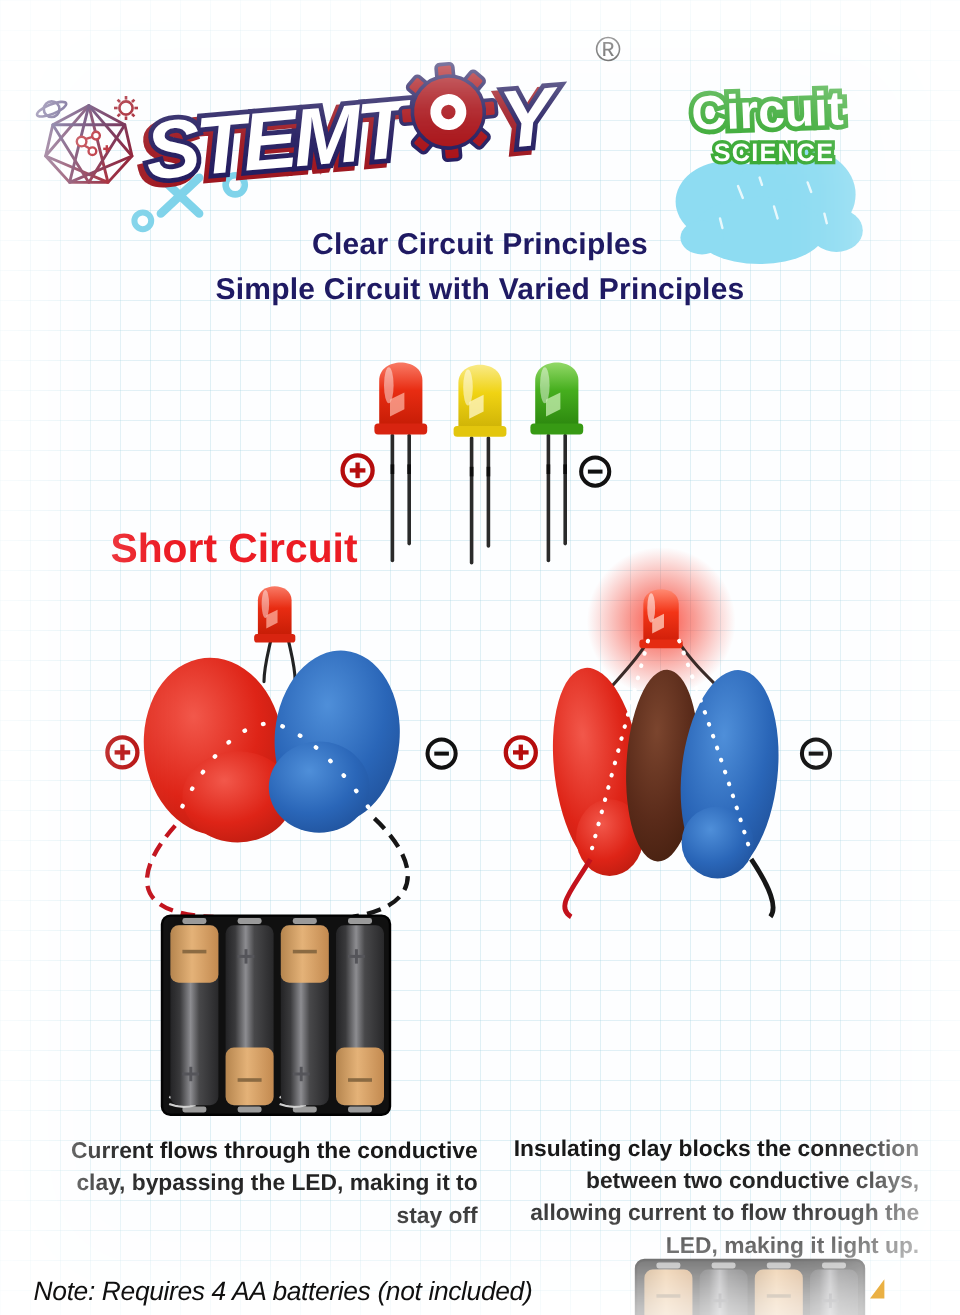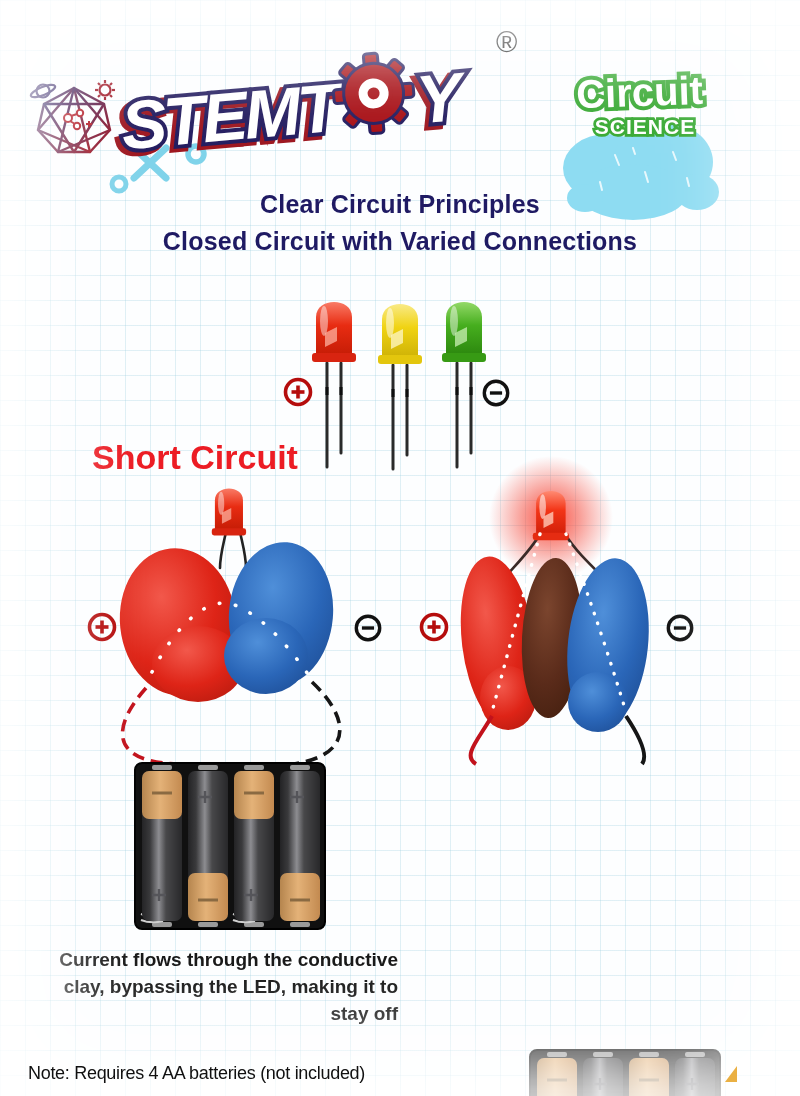--- a/index.html
+++ b/index.html
@@ -11,21 +11,21 @@
       linear-gradient(rgba(160,210,225,.32) 1px, transparent 1px),
       linear-gradient(90deg, rgba(160,210,225,.32) 1px, transparent 1px);
     background-size:25px 25px;
   }
   .vignette{position:absolute;inset:0;pointer-events:none;z-index:5;
     box-shadow:inset 0 0 90px 45px rgba(255,255,255,.92);}
   .abs{position:absolute;}
   .title-line{width:800px;text-align:center;font-weight:bold;font-size:25px;color:#1f1a63;letter-spacing:.2px;z-index:2;}
   .section-label{width:240px;text-align:center;font-weight:bold;font-size:34px;color:#ec1c24;z-index:2;}
   .caption{font-weight:bold;font-size:19px;line-height:1.42;color:#161616;text-align:right;z-index:2;}
-  .note{font-size:18px;color:#101010;letter-spacing:-.3px;z-index:6;}
+  .note{font-size:22px;color:#101010;letter-spacing:-.3px;z-index:6;font-style:italic;}
   .reg{font-size:29px;color:#161616;z-index:3;font-weight:400;}
   .corner-triangle{width:0;height:0;border-left:12px solid transparent;border-bottom:16px solid #eab043;z-index:6;}
   svg{display:block;overflow:visible;}
 </style>
 </head>
 <body>
 
 <div id="page">
 
   <svg width="0" height="0" aria-hidden="true">
@@ -175,21 +175,21 @@
       <line x1="128" y1="92" x2="131" y2="100"></line>
         <line x1="55" y1="122" x2="57" y2="130"></line>
       <line x1="142" y1="118" x2="144" y2="126"></line>
         <line x1="88" y1="88" x2="90" y2="94"></line>
     </g>
     <text x="95" y="46" text-anchor="middle" font-family="Liberation Sans, sans-serif" font-size="40" font-weight="bold" fill="#ffffff" stroke="#3aaa35" stroke-width="8" paint-order="stroke" transform="rotate(-2 95 46)">Circuit</text>
     <text x="100" y="74" text-anchor="middle" font-family="Liberation Sans, sans-serif" font-size="21" font-weight="bold" letter-spacing="1" fill="#ffffff" stroke="#3aaa35" stroke-width="5.5" paint-order="stroke">SCIENCE</text>
   </svg>
 
   <div class="abs title-line" style="top:190px">Clear Circuit Principles</div>
-  <div class="abs title-line" style="top:227px">Closed Circuit with Varied Connections</div>
+  <div class="abs title-line" style="top:227px">Simple Circuit with Varied Principles</div>
 
   <svg class="abs" style="left:311px;top:291px;z-index:2" width="46" height="180" viewBox="0 0 46 180">
     <g stroke="#2a2a2a" stroke-width="3" stroke-linecap="round">
       <line x1="16" y1="72" x2="16" y2="176"></line>
         <line x1="30" y1="72" x2="30" y2="162"></line>
     </g>
     <rect x="14.5" y="96" width="3" height="8" fill="#0d0d0d"></rect>
       <rect x="28.5" y="96" width="3" height="8" fill="#0d0d0d"></rect>
     <path d="M5,26 C5,6 41,6 41,26 L41,63 L5,63 Z" fill="url(#ledRed)"></path>
     <rect x="1" y="62" width="44" height="9" rx="3" fill="#d82410"></rect>
@@ -366,18 +366,19 @@
       <path d="M146,58 Q180,150 206,236" stroke-dasharray="0.5 10"></path>
     </g>
 
     <path d="M72,240 C58,264 42,280 56,288" fill="none" stroke="#c2121c" stroke-width="4"></path>
     <path d="M206,240 C222,264 228,280 222,288" fill="none" stroke="#161616" stroke-width="4"></path>
 
     <use href="#batpack" transform="translate(-40,0)" x="75" y="287"></use>
   </svg>
 
   <div class="abs caption" style="left:44px;top:947px;width:354px">Current flows through the conductive clay, bypassing the LED, making it to stay off</div>
+  <div class="abs caption" style="left:410px;top:945px;width:356px">Insulating clay blocks the connection between two conductive clays, allowing current to flow through the LED, making it light up.</div>
 
   <div class="abs note" style="left:28px;top:1063px">Note: Requires 4 AA batteries (not included)</div>
   <div class="abs corner-triangle" style="left:725px;top:1066px"></div>
 
   <div class="vignette"></div>
 </div>
 
 </body></html>

